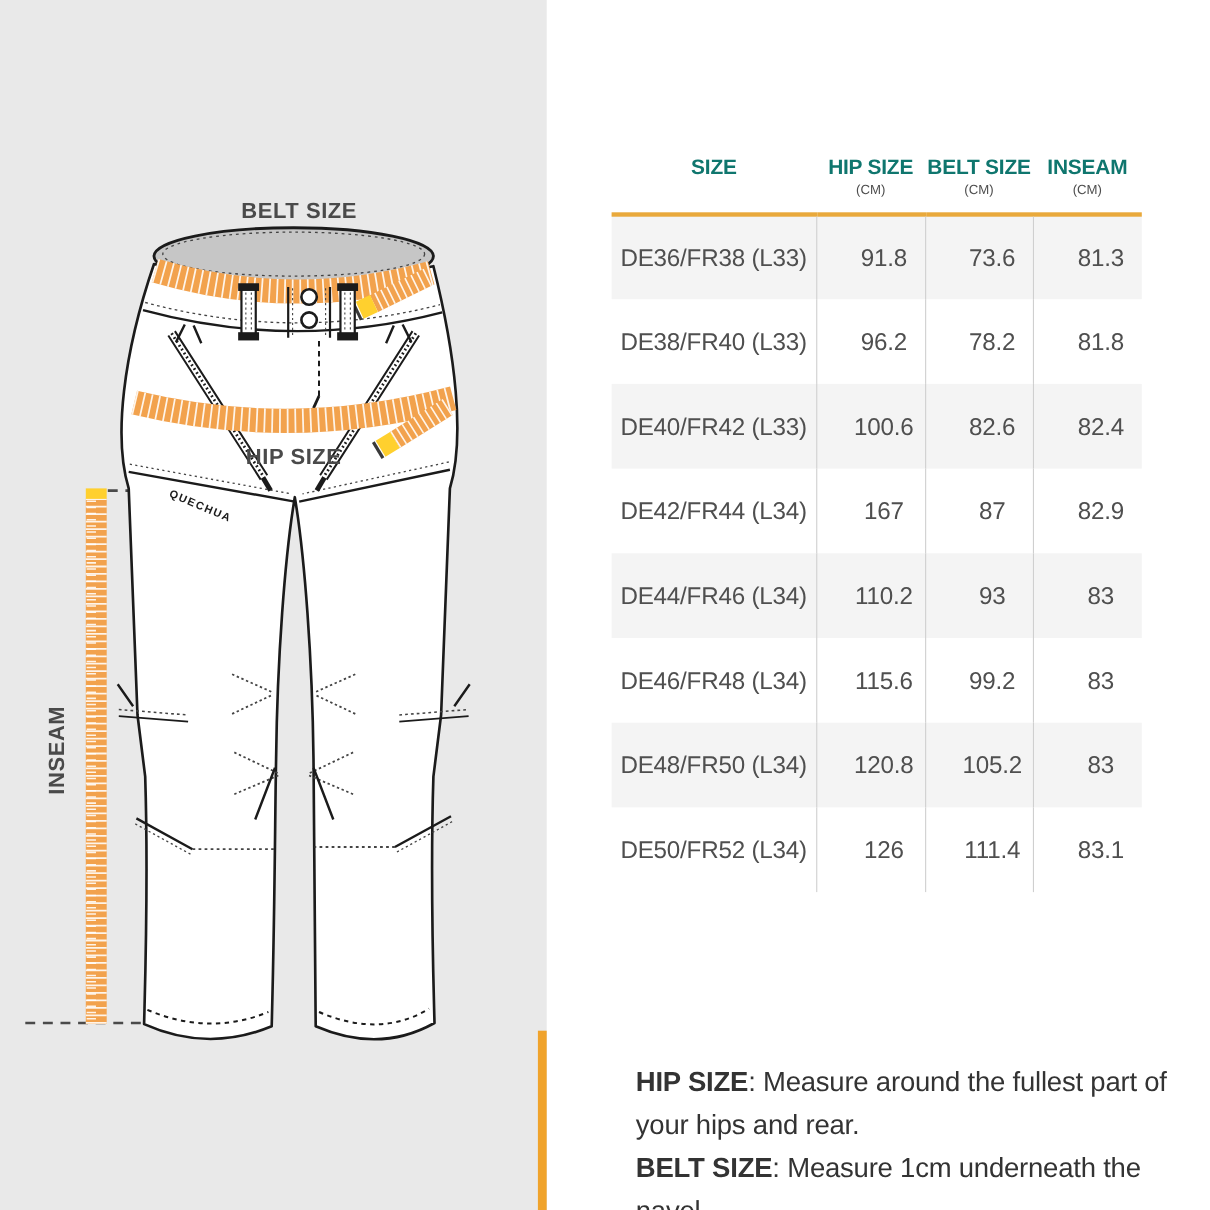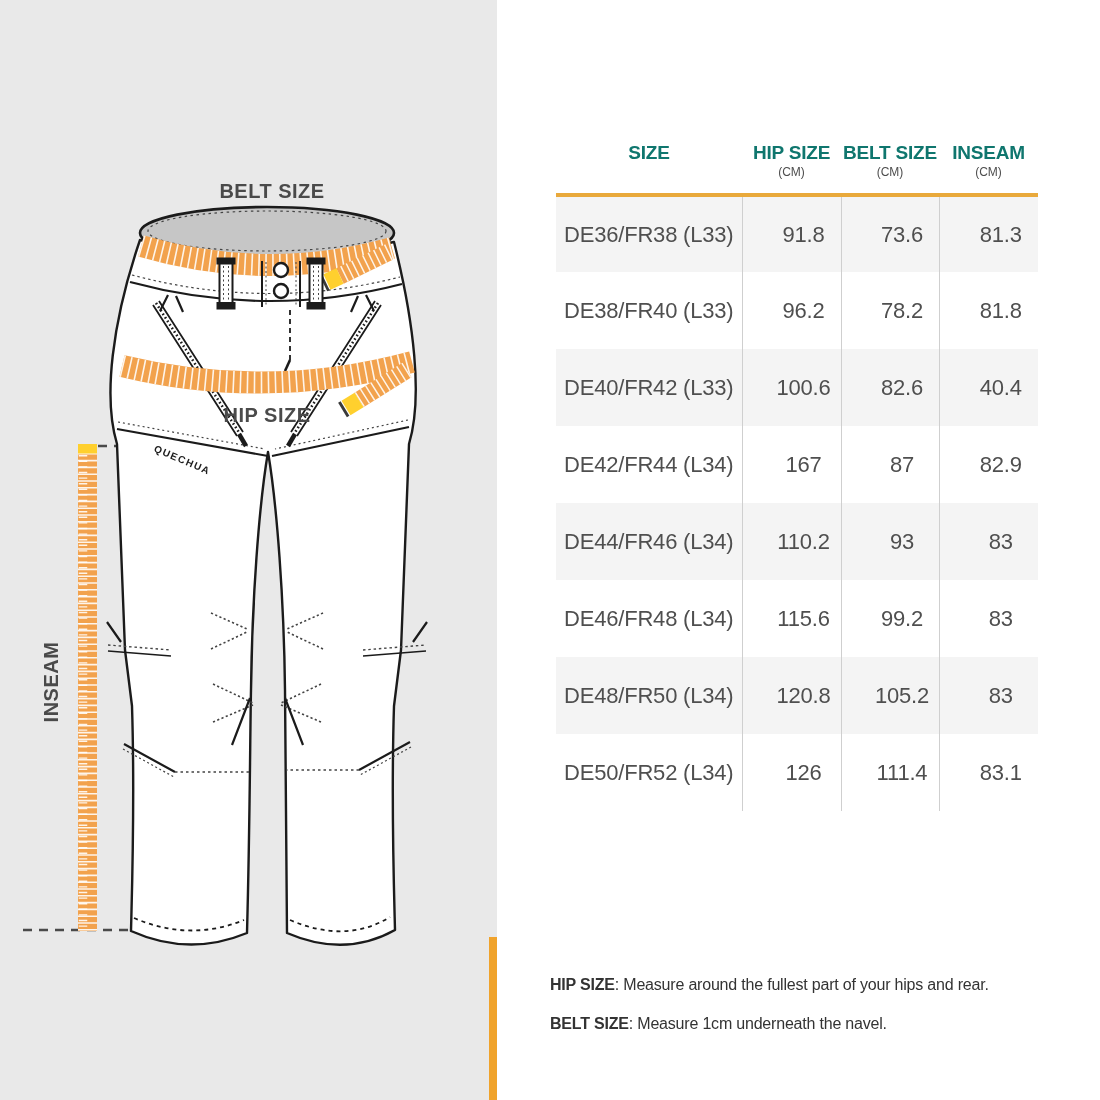--- a/index.html
+++ b/index.html
@@ -30,21 +30,21 @@
                    border-bottom:4px solid var(--accent_amber,#E9A93B); }
   .col-label { font-size:19px; font-weight:700; color:#0f766e; letter-spacing:-.2px; text-align:center; }
   .col-unit  { font-size:12px; font-weight:400; color:#4d4d4d; height:18px; margin-top:1px; text-align:center; }
   .size-table tbody td { height:77px; text-align:center; vertical-align:middle;
                          font-size:22px; color:#4f4f4f; letter-spacing:-.2px; }
   .size-table tbody tr:nth-child(odd) { background:var(--row_alt_bg,#f4f4f4); }
   .size-table tbody td + td { border-left:1px solid #cfcfcf;padding-left:24px; }
 
   
   .notes { position:absolute; left:550px; top:965px; width:540px; color:#333; }
-  .note-line { font-size:16px; line-height:39px; letter-spacing:-.2px; }
+  .note-line { font-size:25px; line-height:39px; letter-spacing:-.2px;margin-left:28px; }
   .note-label { font-weight:700; color:#333; }
 
   .accent-bar { position:absolute; left:489px; top:937px; width:8px; height:163px;
                 background:var(--accent_vertical_bar,#F0A32C); }
 </style>
 </head>
 <body>
 
 <div class="canvas">
 
@@ -213,21 +213,21 @@
       <tr>
         <td>DE38/FR40 (L33)</td>
         <td>96.2</td>
         <td>78.2</td>
         <td>81.8</td>
       </tr>
       <tr>
         <td>DE40/FR42 (L33)</td>
         <td>100.6</td>
         <td>82.6</td>
-        <td>40.4</td>
+        <td>82.4</td>
       </tr>
       <tr>
         <td>DE42/FR44 (L34)</td>
         <td>167</td>
         <td>87</td>
         <td>82.9</td>
       </tr>
       <tr>
         <td>DE44/FR46 (L34)</td>
         <td>110.2</td>

